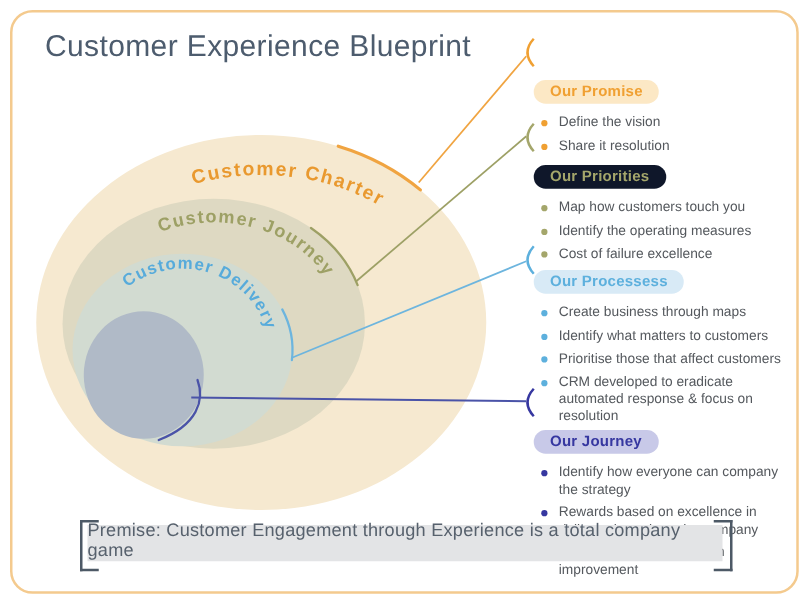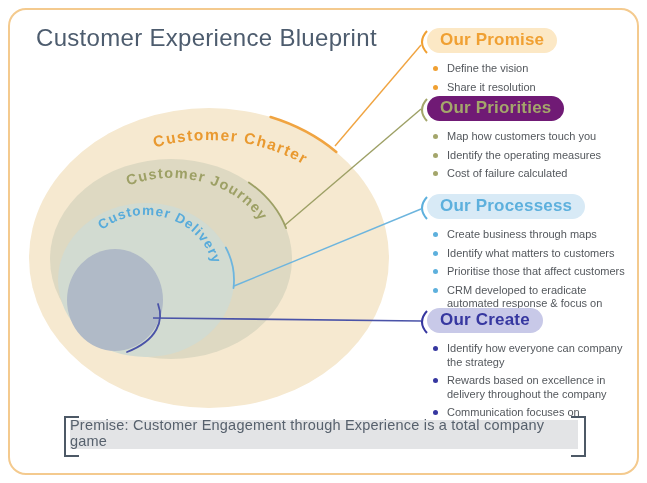--- a/index.html
+++ b/index.html
@@ -17,21 +17,21 @@
   }
   .diagram-svg{position:absolute;left:0;top:0;z-index:2;pointer-events:none;}
   .advocacy-label{
     position:absolute;left:79px;top:272px;width:88px;z-index:1;
     font-size:17px;font-weight:bold;line-height:21px;letter-spacing:.2px;
   }
   .panel{position:absolute;left:425px;width:212px;z-index:3;}
   .pill{
     display:inline-block;margin-left:2px;
     padding:2px 13px 3px 13px;border-radius:14px;
-    font-size:17px;font-weight:bold;letter-spacing:.2px;
+    font-size:12px;font-weight:bold;letter-spacing:.2px;margin-top:36px;
   }
   .bullets{list-style:none;margin:9px 0 0 0;padding:0;}
   .bullets li{
     position:relative;padding-left:16px;margin:0 0 5px 6px;
     font-size:11px;line-height:13.5px;color:#54585d;
   }
   .bullets li .dot{
     position:absolute;left:2px;top:4px;width:5px;height:5px;border-radius:50%;
     background:var(--dot,#999);
   }
@@ -99,45 +99,45 @@
     <div class="pill" style="background: rgb(252, 232, 197); color: rgb(240, 160, 50);">
       <span>Our Promise</span>
     </div>
     <ul class="bullets" style="--dot: #f0a032;">
       <li><span class="dot"></span><span>Define the vision</span></li>
       <li><span class="dot"></span><span>Share it resolution</span></li>
     </ul>
   </section>
 
   <section class="panel" style="top:96px">
-    <div class="pill" style="background: #701a75; color: rgb(164, 166, 107);">
+    <div class="pill" style="background: #0f172a; color: rgb(164, 166, 107);">
       <span>Our Priorities</span>
     </div>
     <ul class="bullets" style="--dot: #a4a66b;">
       <li><span class="dot"></span><span>Map how customers touch you</span></li>
       <li><span class="dot"></span><span>Identify the operating measures</span></li>
-      <li><span class="dot"></span><span>Cost of failure calculated</span></li>
+      <li><span class="dot"></span><span>Cost of failure excellence</span></li>
     </ul>
   </section>
 
-  <section class="panel" style="top:194px">
+  <section class="panel" style="top:180px">
     <div class="pill" style="background: rgb(216, 234, 246); color: rgb(93, 176, 221);">
       <span>Our Processess</span>
     </div>
     <ul class="bullets" style="--dot: #5db0dd;">
       <li><span class="dot"></span><span>Create business through maps</span></li>
       <li><span class="dot"></span><span>Identify what matters to customers</span></li>
       <li><span class="dot"></span><span>Prioritise those that affect customers</span></li>
       <li><span class="dot"></span><span>CRM developed to eradicate automated response &amp; focus on resolution</span></li>
     </ul>
   </section>
 
   <section class="panel" style="top:308px">
     <div class="pill" style="background: rgb(200, 201, 232); color: rgb(54, 55, 160);">
-      <span>Our Create</span>
+      <span>Our Journey</span>
     </div>
     <ul class="bullets" style="--dot: #3637a0;">
       <li><span class="dot"></span><span>Identify how everyone can company the strategy</span></li>
       <li><span class="dot"></span><span>Rewards based on excellence in delivery throughout the company</span></li>
       <li><span class="dot"></span><span>Communication focuses on improvement</span></li>
     </ul>
   </section>
 
   <div class="premise-box">
     <span>Premise: Customer Engagement through Experience is a total company game</span>

